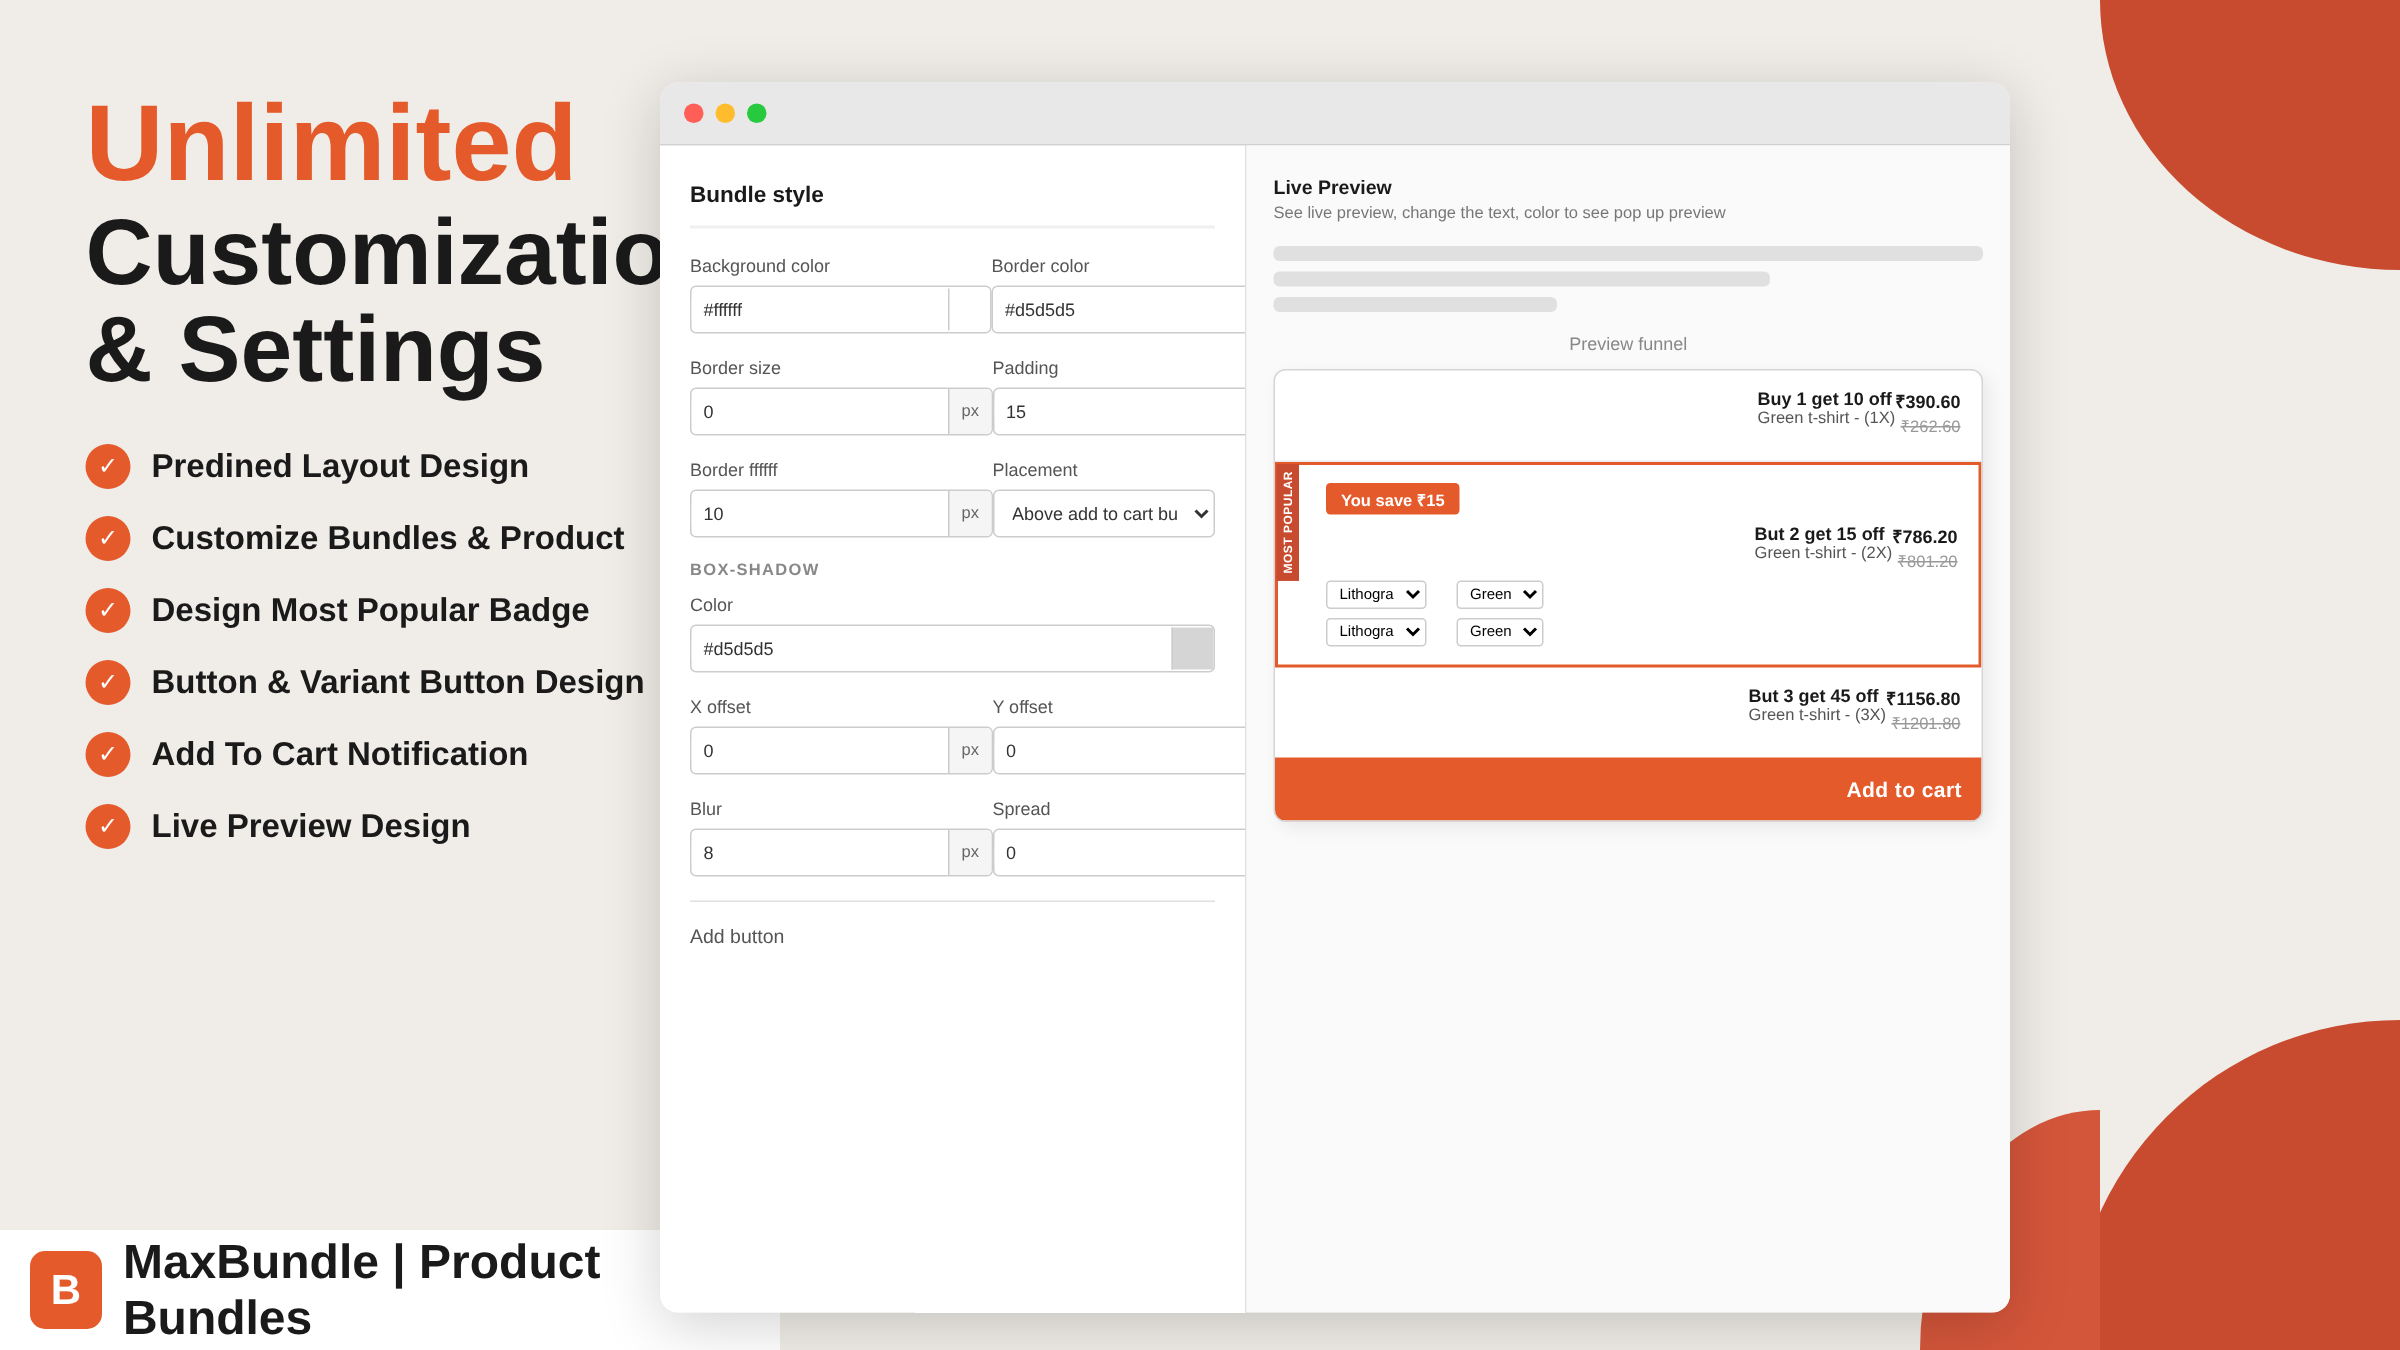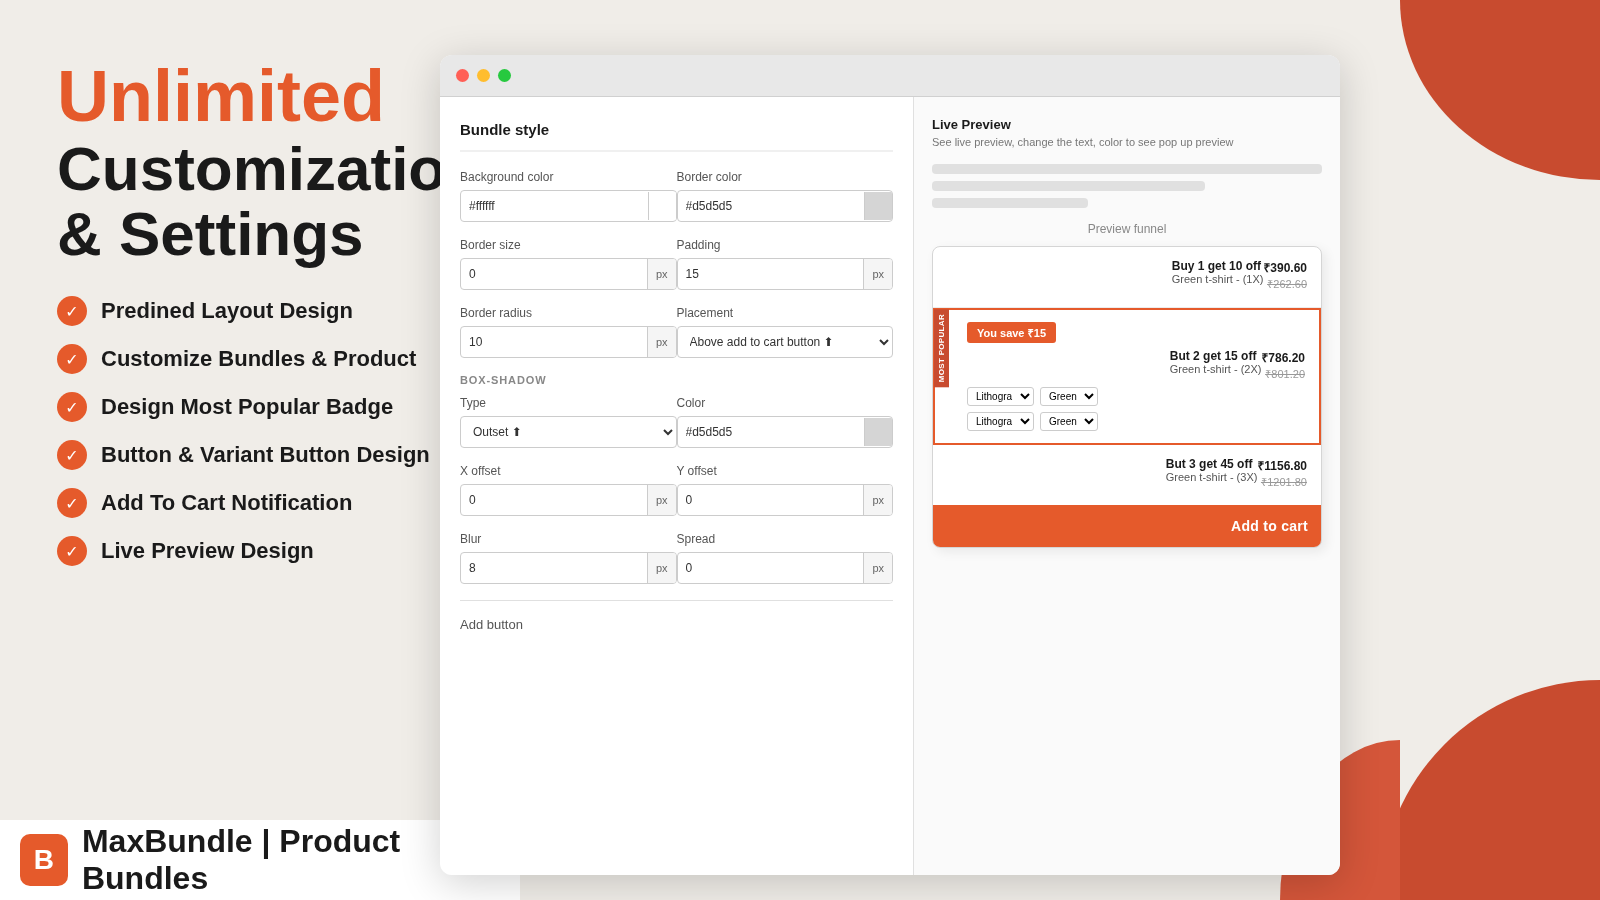--- a/index.html
+++ b/index.html
@@ -149,21 +149,21 @@
     .dot-green { background: #27c93f; }
 
     
     .window-content {
       display: flex;
       height: calc(100% - 42px);
     }
 
     
     .form-panel {
-      width: 474px;
+      width: 391px;
       background: white;
       padding: 24px 20px;
       border-right: 1px solid #e0e0e0;
       overflow-y: auto;
     }
 
     .section-title {
       font-size: 15px;
       font-weight: 700;
       color: #1a1a1a;
@@ -382,21 +382,21 @@
       font-size: 11px;
       font-weight: 700;
       padding: 3px 10px;
       border-radius: 3px;
       display: inline-block;
       margin-bottom: 6px;
     }
 
     .variant-selects {
       display: flex;
-      gap: 6px;
+      gap: 20px;
       margin-top: 6px;
     }
     .variant-selects select {
       font-size: 10px;
       border: 1px solid #ccc;
       border-radius: 3px;
       padding: 2px 4px;
       background: white;
     }
 
@@ -499,43 +499,37 @@
           <label class="form-label">Padding</label>
           <div class="input-px">
             <input type="text" value="15" style="">
             <span class="px-label">px</span>
           </div>
         </div>
       </div>
 
       <div class="form-row">
         <div class="form-group">
-          <label class="form-label">Border radius</label>
+          <label class="form-label">Border ffffff</label>
           <div class="input-px">
             <input type="text" value="10" style="">
             <span class="px-label">px</span>
           </div>
         </div>
         <div class="form-group">
           <label class="form-label">Placement</label>
           <select class="select-input">
             <option>Above add to cart button ⬆</option>
           </select>
         </div>
       </div>
 
       <div class="subsection-title">BOX-SHADOW</div>
 
       <div class="form-row">
-        <div class="form-group">
-          <label class="form-label">Type</label>
-          <select class="select-input">
-            <option>Outset ⬆</option>
-          </select>
-        </div>
         <div class="form-group">
           <label class="form-label">Color</label>
           <div class="input-with-swatch">
             <input type="text" value="#d5d5d5" style="">
             <div class="color-swatch" style="background:#d5d5d5;"></div>
           </div>
         </div>
       </div>
 
       <div class="form-row">

